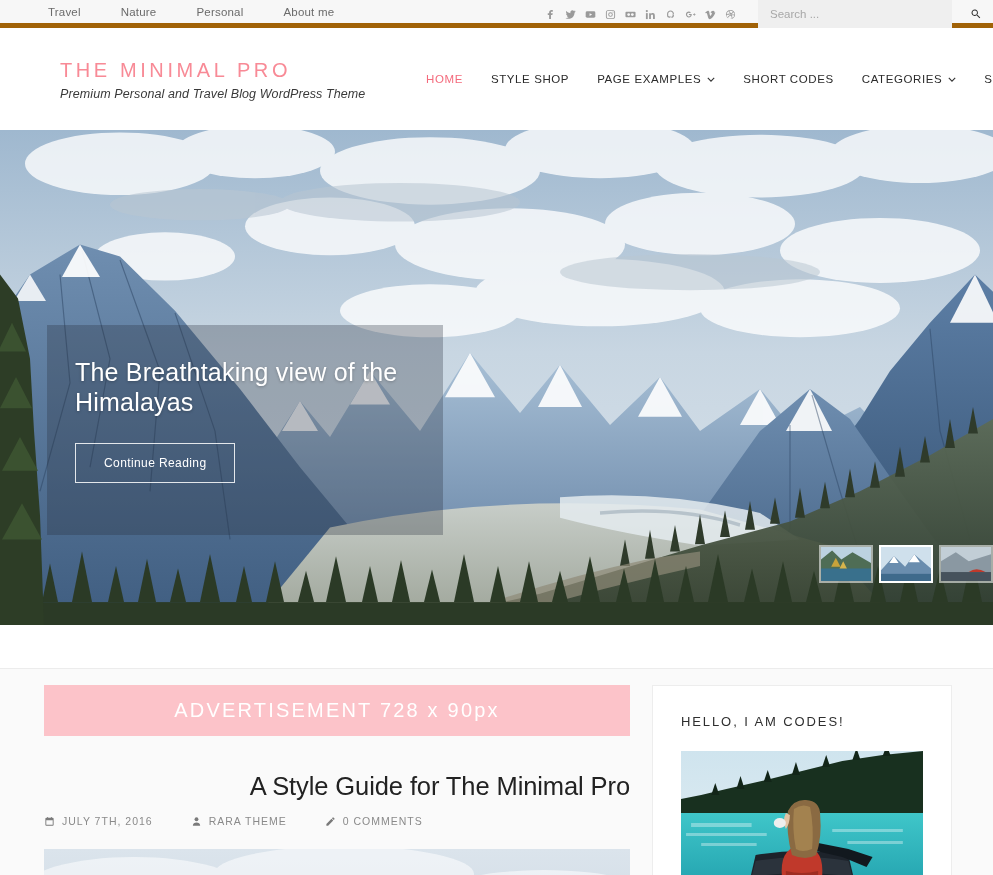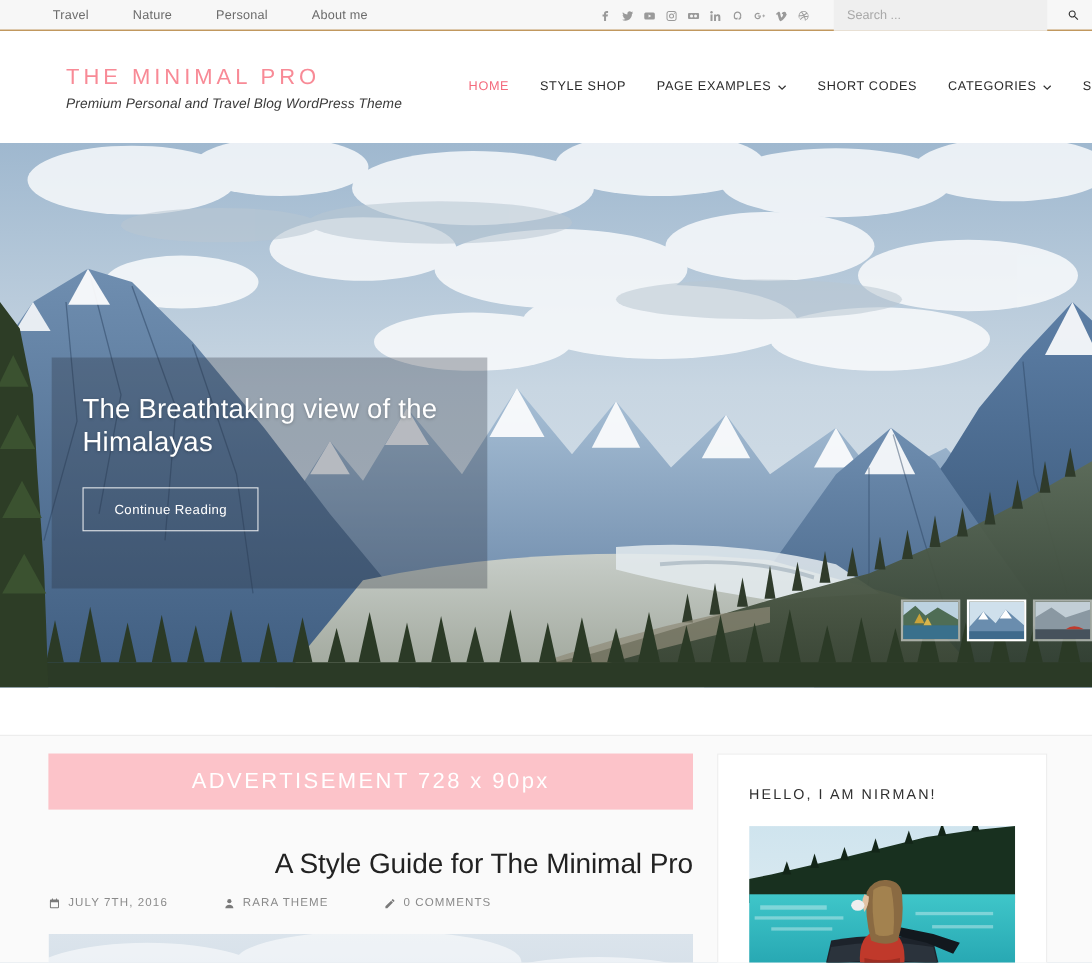--- a/index.html
+++ b/index.html
@@ -12,21 +12,21 @@
     -webkit-font-smoothing: antialiased;
   }
 
   
   .topbar {
     height: 28px;
     background: #f7f7f7;
     display: flex;
     align-items: stretch;
     position: relative;
-    border-bottom: 1px solid #a16207;
+    border-bottom: 5px solid #a16207;
   }
   .topnav { display: flex; align-items: center; padding-left: 40px; gap: 0; }
   .topnav a {
     font-size: 11.5px;
     color: #6b6b6b;
     text-decoration: none;
     padding: 0 20px;
     line-height: 28px;
     letter-spacing: .2px;
   }
@@ -199,21 +199,21 @@
     font-size: 25.5px;
     color: #222;
     font-weight: 400;
     letter-spacing: -.1px;
     margin-bottom: 14px;
     cursor: pointer;
     text-align: right;
   }
   .post-meta {
     display: flex; align-items: center;
-    gap: 16px;
+    gap: 4px;
     margin-bottom: 22px;
   }
   .meta-item {
     display: flex; align-items: center; gap: 7px;
     font-size: 10.5px;
     letter-spacing: 1px;
     color: #8a8a8a;
     margin-right: 34px;
   }
   .meta-item svg { fill: #7a7a7a; display: block; }
@@ -630,21 +630,21 @@
 
           <path d="M302 176 L470 179" stroke="#cfcfc8" stroke-width="2" fill="none"></path>
           <circle cx="330" cy="170" r="2.6" fill="#3c4650"></circle>
           <circle cx="438" cy="172" r="2.6" fill="#3c4650"></circle>
         </svg>
       </div>
     </div>
 
     <aside class="side-col">
       <div class="widget">
-        <h3 class="widget-title">HELLO, I AM NIRMAN!</h3>
+        <h3 class="widget-title">HELLO, I AM CODES!</h3>
         <div class="widget-img">
           <svg viewBox="0 0 240 156" preserveAspectRatio="none">
             <defs>
               <linearGradient id="wsky" x1="0" y1="0" x2="0" y2="1">
                 <stop offset="0%" stop-color="#cfe4ee"></stop>
                 <stop offset="100%" stop-color="#e6f0f4"></stop>
               </linearGradient>
               <linearGradient id="lake" x1="0" y1="0" x2="0" y2="1">
                 <stop offset="0%" stop-color="#3fc6c9"></stop>
                 <stop offset="100%" stop-color="#1c99a8"></stop>

